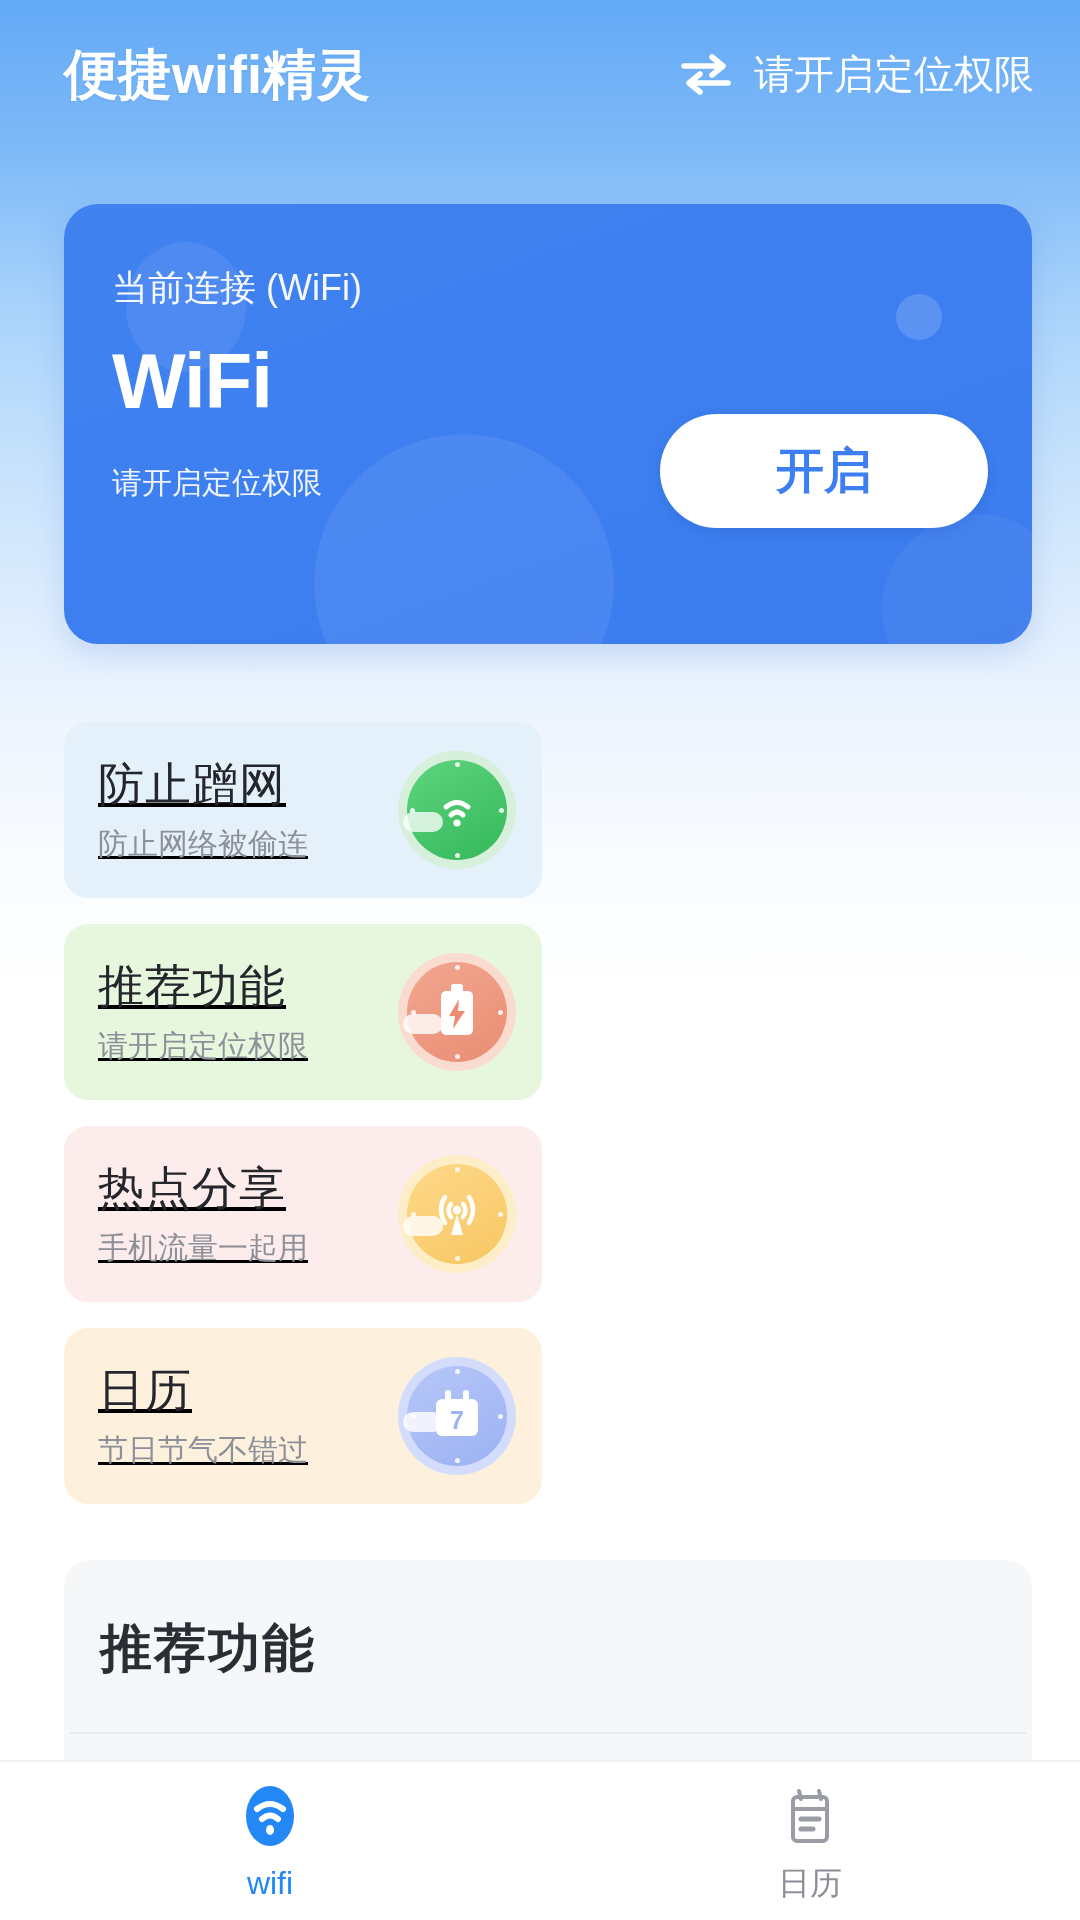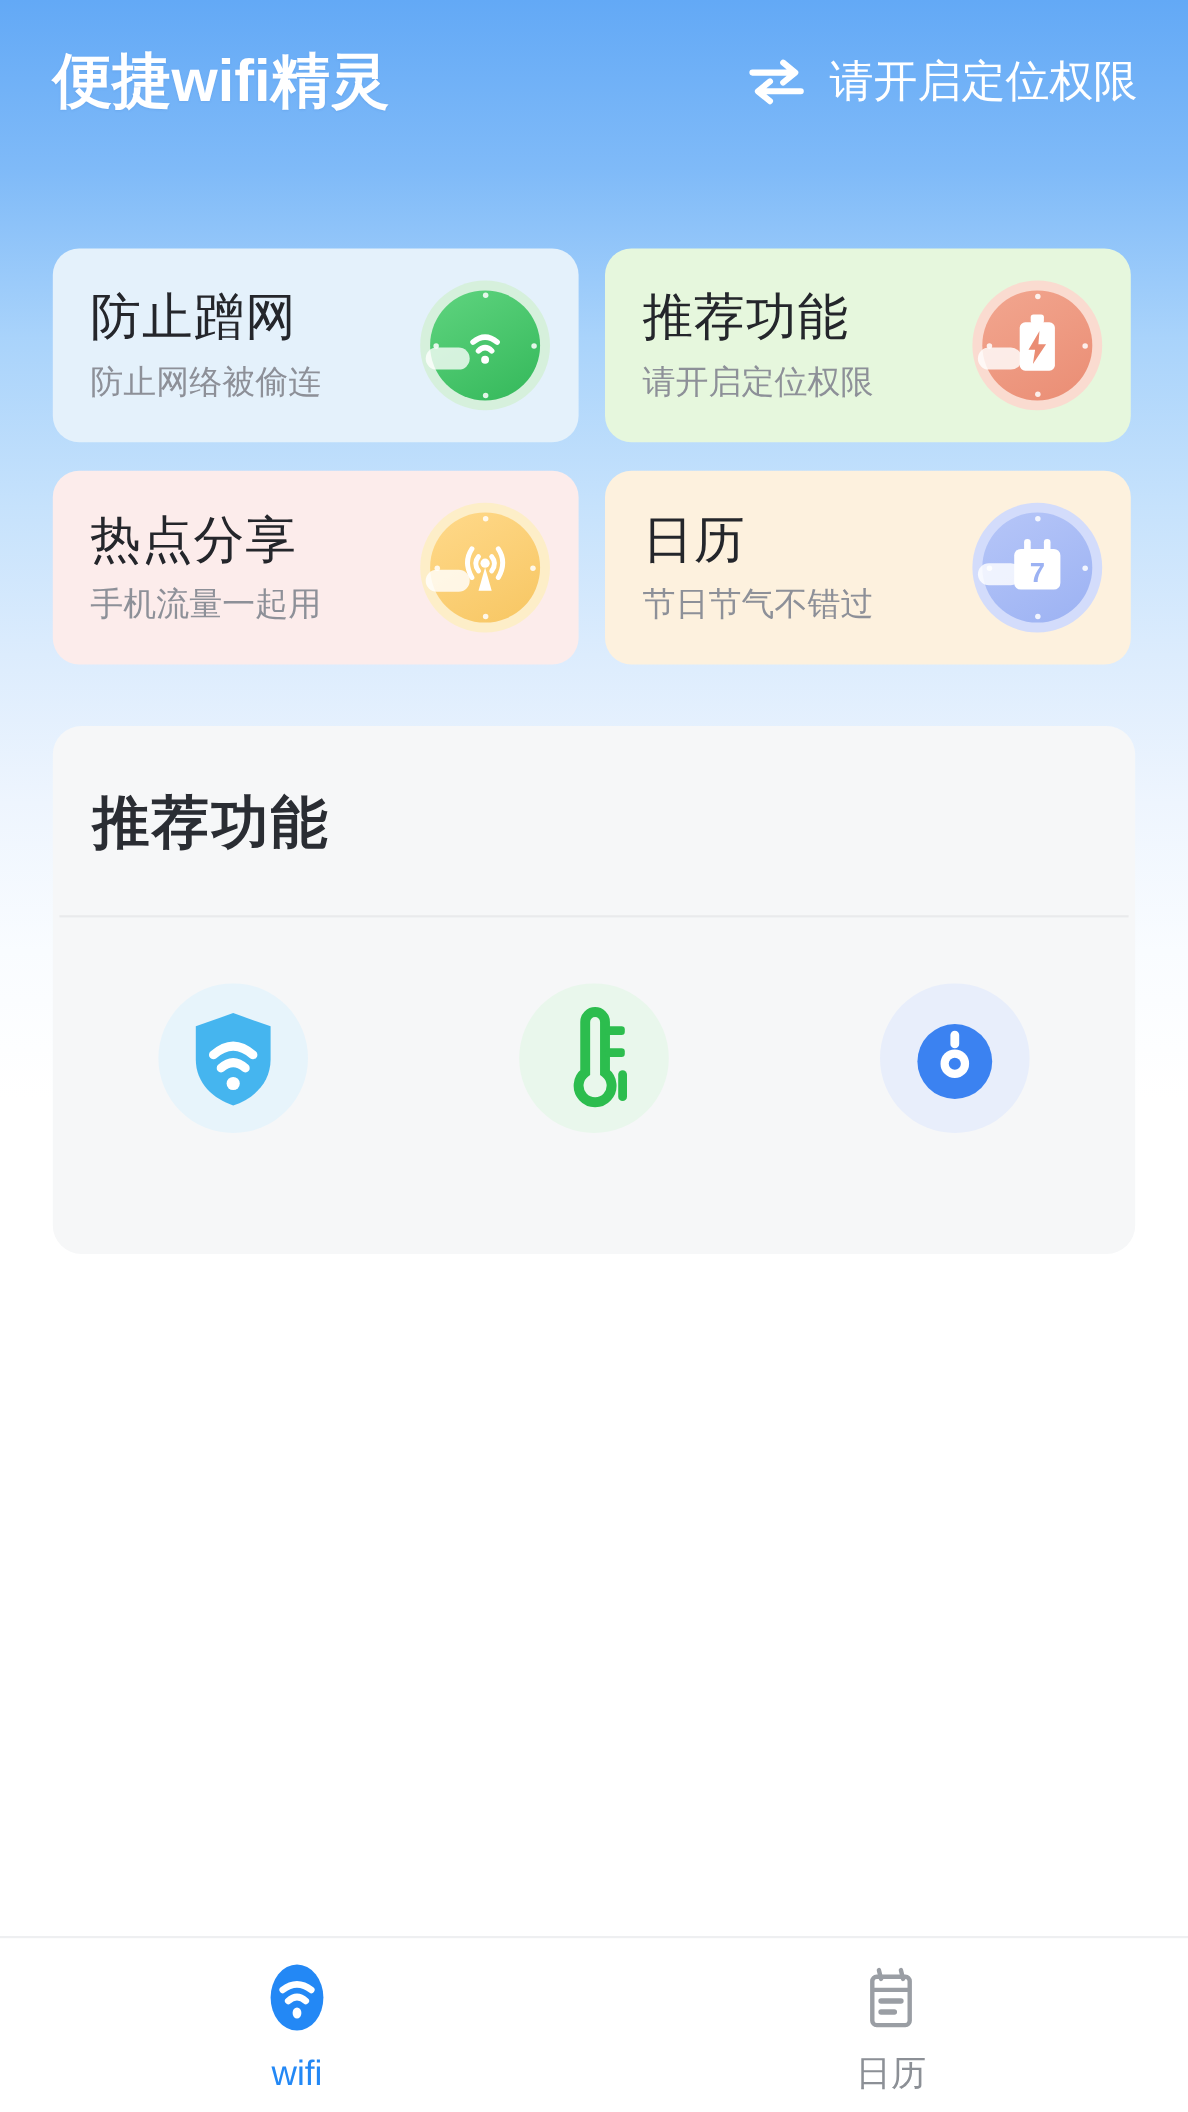--- a/index.html
+++ b/index.html
@@ -16,20 +16,21 @@
       #63a9f6 0%,
       #7fbaf8 8%,
       #a9d3fb 16%,
       #c6e2fc 24%,
       #dcecfd 31%,
       #eef5fe 38%,
       #f9fcff 45%,
       #ffffff 52%,
       #ffffff 100%);
     overflow:hidden;
+    padding-left:16px;
   }
 
   
   .header {
     height:148px;
     display:flex; align-items:center;
     padding:0 46px 0 48px;
     justify-content:space-between;
   }
   .app-title {
@@ -92,20 +93,21 @@
     cursor:pointer;
     display:flex; align-items:center; justify-content:center;
     box-shadow:0 4px 14px rgba(20,60,140,.14);
   }
 
   
   .tiles {
     margin:78px 48px 0 48px;
     display:flex; flex-wrap:wrap;
     gap:26px 24px;
+    text-decoration:underline;
   }
   .tile {
     width:478px; height:176px;
     border-radius:24px;
     position:relative;
     display:flex; align-items:center;
     padding-left:34px;
     cursor:pointer;
     overflow:hidden;
   }
@@ -197,20 +199,32 @@
       <span>
         <svg class="swap-ico" viewBox="0 0 56 44">
           <path d="M6 14 H44 M34 5 L45 14 L34 23" fill="none" stroke="#ffffff" stroke-width="5.5" stroke-linecap="round" stroke-linejoin="round"></path>
           <path d="M50 31 H12 M22 22 L11 31 L22 40" fill="none" stroke="#ffffff" stroke-width="5.5" stroke-linecap="round" stroke-linejoin="round"></path>
         </svg>
       </span>
       <span class="switch-label">请开启定位权限</span>
     </div>
   </div>
 
+  <div class="conn-card" style="background: linear-gradient(160deg, rgb(65, 130, 240) 0%, rgb(61, 127, 240) 55%, rgb(59, 123, 238) 100%);">
+    <span class="bub b1"></span>
+    <span class="bub b2"></span>
+    <span class="bub b3"></span>
+    <span class="bub b4"></span>
+    <div class="conn-inner">
+      <div class="conn-sub">当前连接 (WiFi)</div>
+      <div class="conn-ssid">WiFi</div>
+      <div class="conn-hint">请开启定位权限</div>
+    </div>
+    <button class="enable-btn" style="color: rgb(61, 127, 240);">开启</button>
+  </div>
 
   <div class="tiles">
 
     <div class="tile" id="t0" style="background: rgb(228, 241, 251);">
       <div class="tile-text">
         <div class="tile-title">防止蹭网</div>
         <div class="tile-desc">防止网络被偷连</div>
       </div>
       <div class="tile-ico-wrap">
         <div class="halo" id="h0" style="background: rgb(214, 240, 220);"></div>

